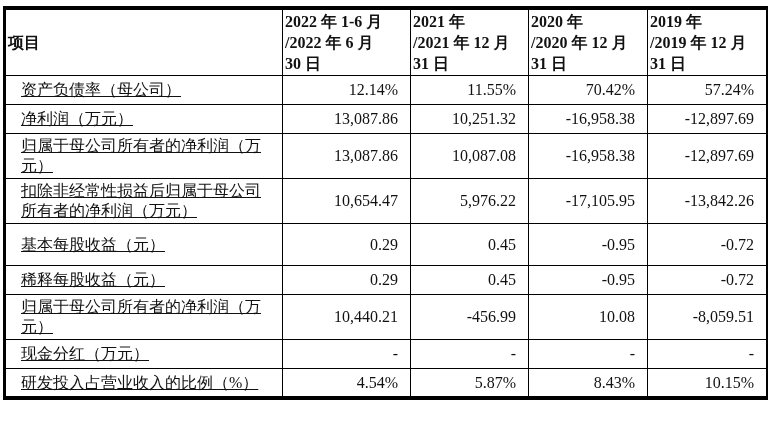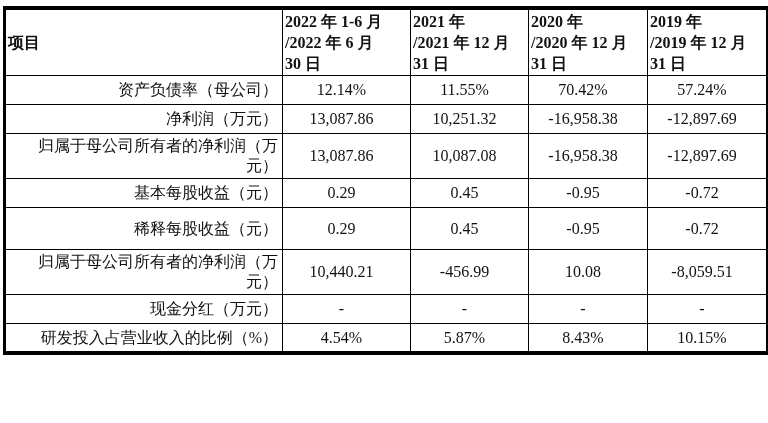--- a/index.html
+++ b/index.html
@@ -39,27 +39,28 @@
   .fin-table tbody tr:nth-child(5) { height: 42px; }
   .fin-table th {
     font-weight: bold;
     text-align: left;
     vertical-align: middle;
     white-space: pre-line;
     line-height: 1.32;
     padding: 1px 2px;
   }
   .fin-table td.label-cell {
-    text-align: right;
+    text-align: left;
     vertical-align: middle;
-    padding: 2px 4px;
+    padding: 2px 15px;
     line-height: 1.25;
+    text-decoration: underline;
   }
   .fin-table td.value-cell {
-    text-align: center;
+    text-align: right;
     vertical-align: middle;
     padding: 2px 12px 2px 2px;
     font-variant-numeric: lining-nums;
     margin-left: 24px;
   }
 </style>
 </head>
 <body>
 
 <div class="page">
@@ -104,20 +105,27 @@
           <td class="value-cell">-12,897.69</td>
         </tr>
         <tr>
           <td class="label-cell">归属于母公司所有者的净利润（万元）</td>
           <td class="value-cell">13,087.86</td>
           <td class="value-cell">10,087.08</td>
           <td class="value-cell">-16,958.38</td>
           <td class="value-cell">-12,897.69</td>
         </tr>
         <tr>
+          <td class="label-cell">扣除非经常性损益后归属于母公司所有者的净利润（万元）</td>
+          <td class="value-cell">10,654.47</td>
+          <td class="value-cell">5,976.22</td>
+          <td class="value-cell">-17,105.95</td>
+          <td class="value-cell">-13,842.26</td>
+        </tr>
+        <tr>
           <td class="label-cell">基本每股收益（元）</td>
           <td class="value-cell">0.29</td>
           <td class="value-cell">0.45</td>
           <td class="value-cell">-0.95</td>
           <td class="value-cell">-0.72</td>
         </tr>
         <tr>
           <td class="label-cell">稀释每股收益（元）</td>
           <td class="value-cell">0.29</td>
           <td class="value-cell">0.45</td>

